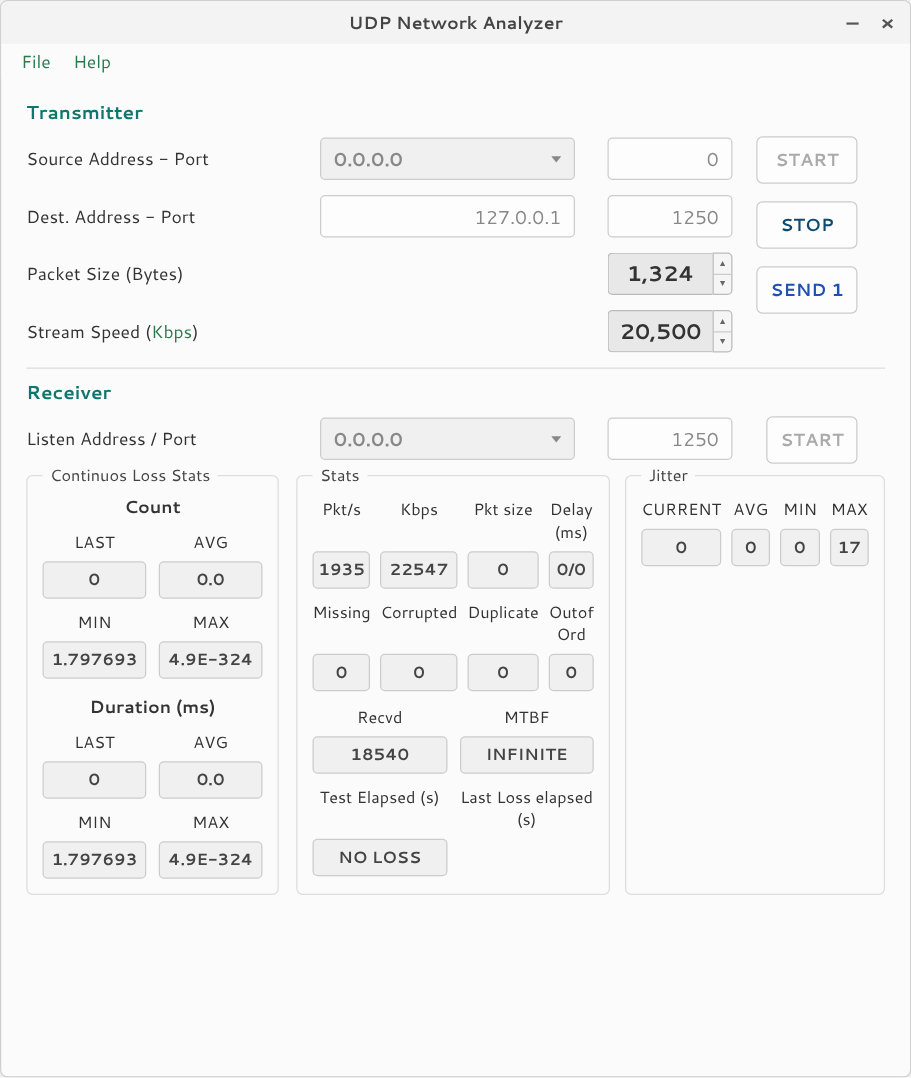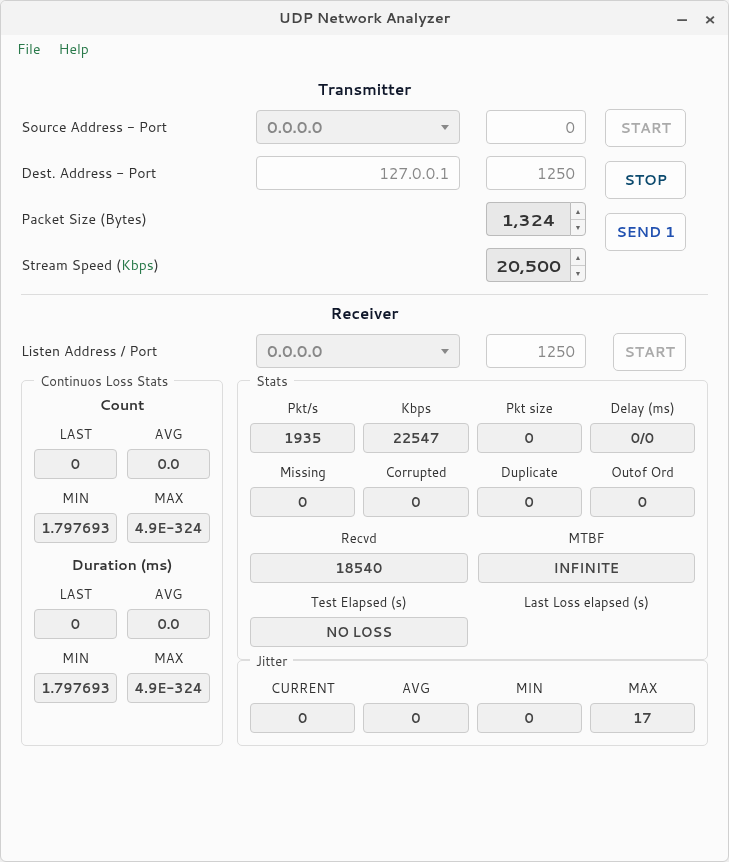--- a/index.html
+++ b/index.html
@@ -59,25 +59,25 @@
 .menubar-item {
   padding: 4px 6px;
   color: #2a7a4b;
   font-size: 14px;
   cursor: pointer;
 }
 .content {
   padding: 8px 20px 14px 20px;
 }
 .section-title {
-  text-align: center;
+  text-align: left;
   font-weight: 600;
   font-size: 15px;
   margin: 8px 0 10px 0;
-  color: #0f172a;
+  color: #0f766e;
 }
 .row {
   display: flex;
   align-items: center;
   margin-bottom: 12px;
   gap: 10px;
 }
 .row-label {
   width: 225px;
   font-size: 14px;
@@ -207,21 +207,21 @@
 .group-title {
   position: absolute;
   top: -9px;
   left: 12px;
   background: #fbfbfb;
   padding: 0 6px;
   font-size: 13px;
   color: #444;
 }
 .loss-group { width: 202px; }
-.stats-col { flex: 1; display: flex; flex-direction: column; width: 370px;}
+.stats-col { flex: 1; display: flex; flex-direction: row; gap: 12px; width: 370px;}
 .subhead {
   text-align: center;
   font-weight: 600;
   font-size: 14px;
   margin-bottom: 6px;
 }
 .grid2 {
   display: grid;
   grid-template-columns: 1fr 1fr;
   gap: 6px 10px;

